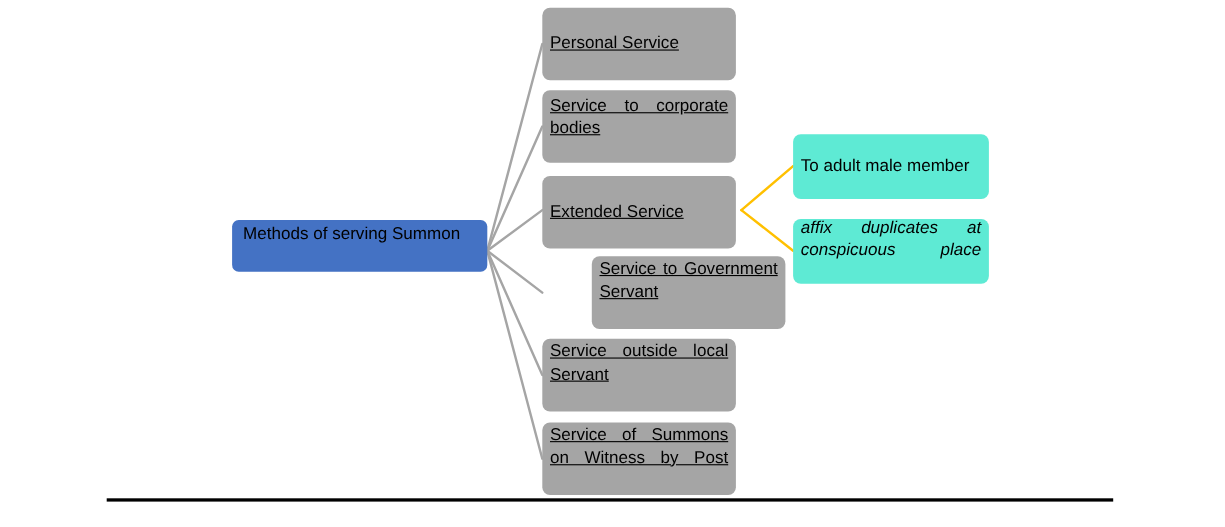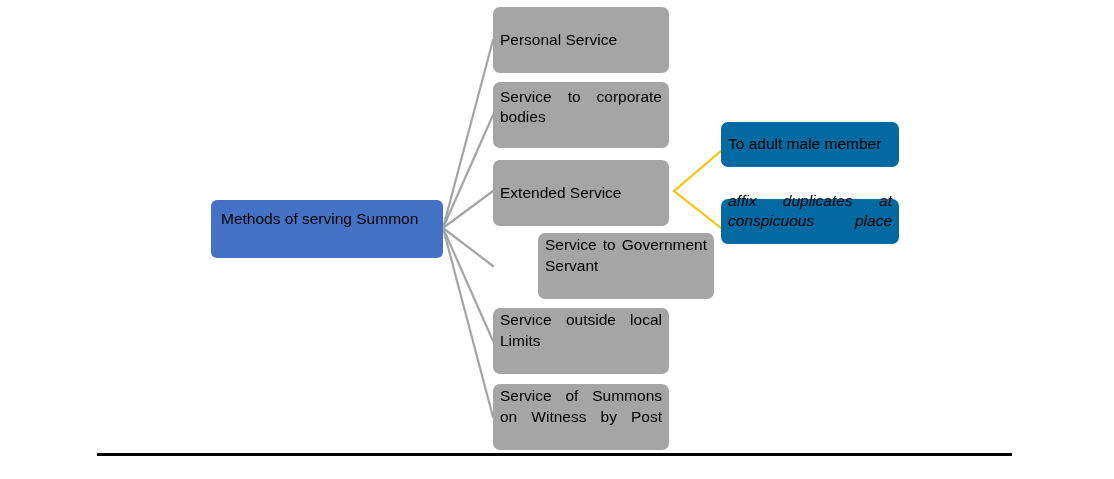--- a/index.html
+++ b/index.html
@@ -38,43 +38,44 @@
   }
   .node .node-text {
     display: block;
     width: 100%;
   }
   .node-root {
     background: #4472C4;
     left: 211px;
     top: 200px;
     width: 232px;
-    height: 58px;
+    height: 47px;
     border-radius: 6px;
     padding-left: 10px;
   }
   .node-branch {
     background: #A5A5A5;
     left: 493px;
     width: 176px;
     height: 66px;
+    text-decoration: underline;
   }
   .node-branch .node-text {
     text-align: justify;
     text-justify: inter-word;
   }
   .node-branch.single-line .node-text,
   .node-leaf.single-line .node-text {
     text-align: left;
   }
   .node-leaf {
-    background: #0369a1;
+    background: #5eead4;
     left: 721px;
     width: 178px;
-    height: 45px;
+    height: 59px;
     justify-content: center;
   }
   .node-leaf .node-text {
     text-align: justify;
     text-justify: inter-word;
   }
   .b0 { top: 7px; }
   .b1 { top: 82px; align-items: flex-end; }
   .b2 { top: 160px; justify-content: flex-end; }
   .b3 { top: 233px; margin-left: 45px; }
@@ -132,21 +133,21 @@
 
   <div class="node node-branch b2 single-line">
     <span class="node-text">Extended Service</span>
   </div>
 
   <div class="node node-branch b3">
     <span class="node-text">Service to Government Servant</span>
   </div>
 
   <div class="node node-branch b4">
-    <span class="node-text">Service outside local Limits</span>
+    <span class="node-text">Service outside local Servant</span>
   </div>
 
   <div class="node node-branch b5">
     <span class="node-text">Service of Summons on Witness by Post</span>
   </div>
 
   <div class="node node-leaf l0 single-line">
     <span class="node-text">To adult male member</span>
   </div>
 

